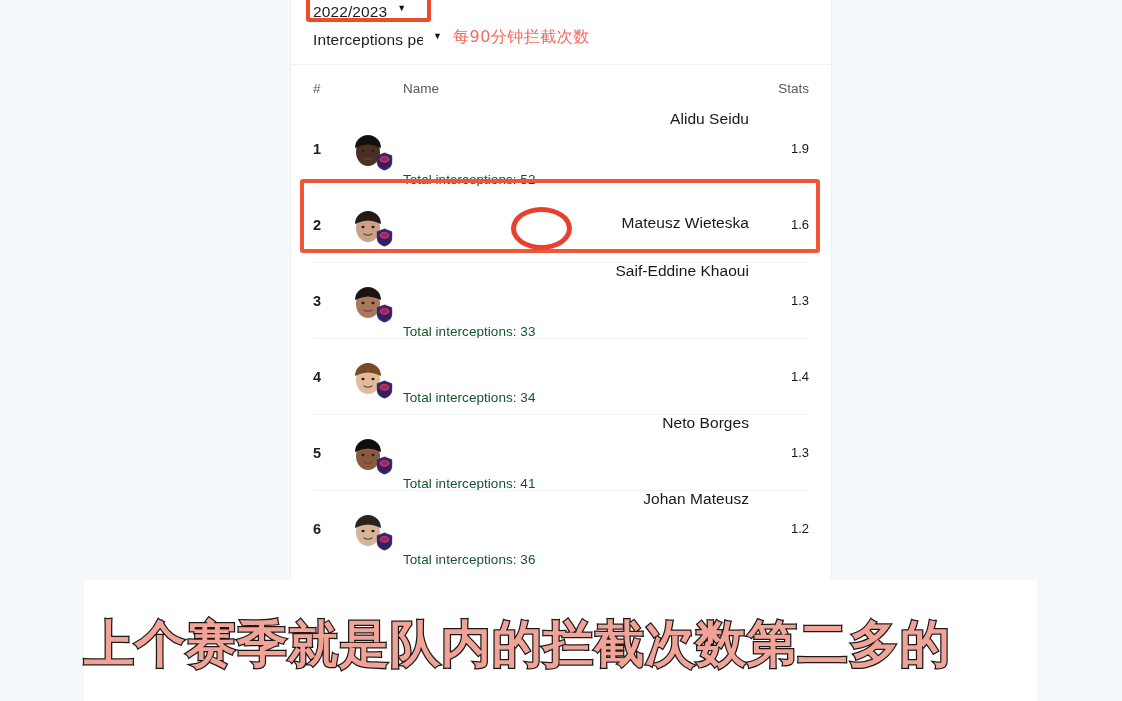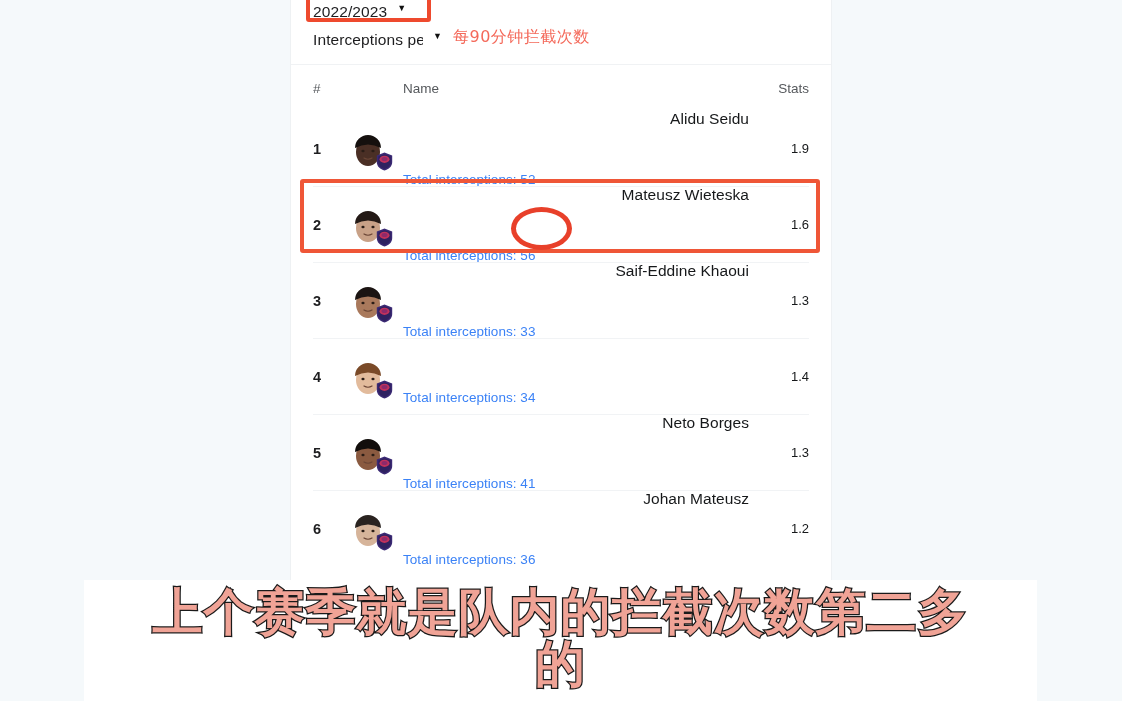--- a/index.html
+++ b/index.html
@@ -128,21 +128,21 @@
   .pname {
     font-size: 15.5px;
     color: #16181a;
     letter-spacing: 0.05px;
     line-height: 1.25;
     margin-bottom: 4px;
     text-align: right;
   }
   .psub {
     font-size: 13.5px;
-    color: #3b82f6;
+    color: #14532d;
     letter-spacing: 0.05px;
     line-height: 1.2;
     margin-top: 44px;
   }
   .stat {
     font-size: 13px;
     color: #16181a;
   }
 
   
@@ -192,21 +192,21 @@
 
   
   #subtitle-band {
     position: absolute;
     left: 84px;
     top: 580px;
     width: 953px;
     height: 121px;
     background: #ffffff;
     display: flex;
-    flex-direction: column;
+    flex-direction: row;
     align-items: center;
     justify-content: flex-start;
     padding-top: 6px;
     box-sizing: border-box;
   }
   .subtitle-line {
     font-family: "DejaVu Sans", sans-serif;
     font-size: 50px;
     font-weight: bold;
     line-height: 1.04;
@@ -292,21 +292,20 @@
               <div class="badge"><svg viewBox="0 0 17 19" width="17" height="19">
                   <path d="M8.5,0.6 L16.2,3.4 V10 C16.2,14.6 12.6,17.4 8.5,18.4 C4.4,17.4 0.8,14.6 0.8,10 V3.4 Z" fill="#3b2a74"></path>
                   <path d="M8.5,2.2 L14.7,4.4 V10 C14.7,13.6 11.9,16 8.5,16.9 C5.1,16 2.3,13.6 2.3,10 V4.4 Z" fill="#2e2160"></path>
                   <ellipse cx="8.5" cy="7.3" rx="5" ry="3.6" fill="#c0325c"></ellipse>
                   <ellipse cx="8.5" cy="7.0" rx="3" ry="2.1" fill="#8d2a6b"></ellipse>
                 </svg></div>
             </div>
           </div>
           <div class="col-name">
             <div class="pname">Mateusz Wieteska</div>
-            <div class="psub">Total interceptions: 56</div>
           </div>
           <div class="col-stat stat">1.6</div>
         </div>
         <div class="row">
           <div class="col-rank rank">3</div>
           <div class="col-avatar">
             <div class="avatar-wrap">
               <div class="avatar"><svg viewBox="0 0 42 42" width="42" height="42">
                   <rect width="42" height="42" fill="#ffffff"></rect>
                   <ellipse cx="21" cy="25" rx="12" ry="14" fill="#a9795c"></ellipse>

